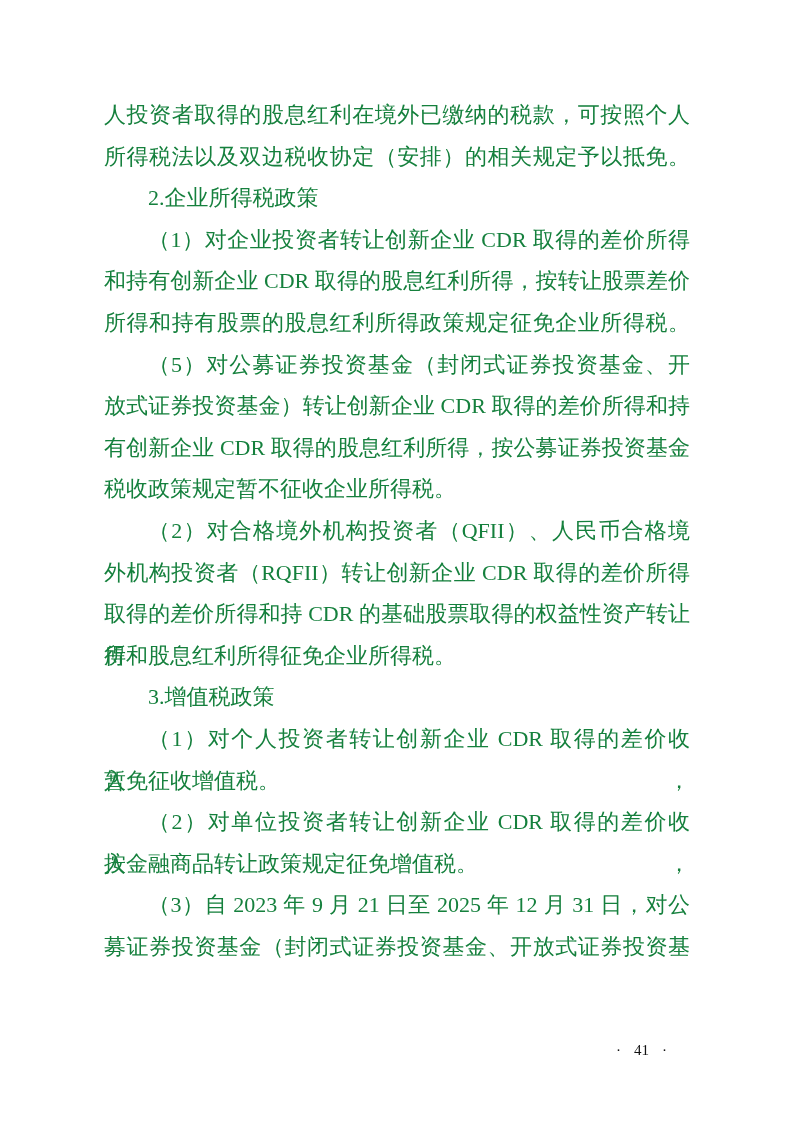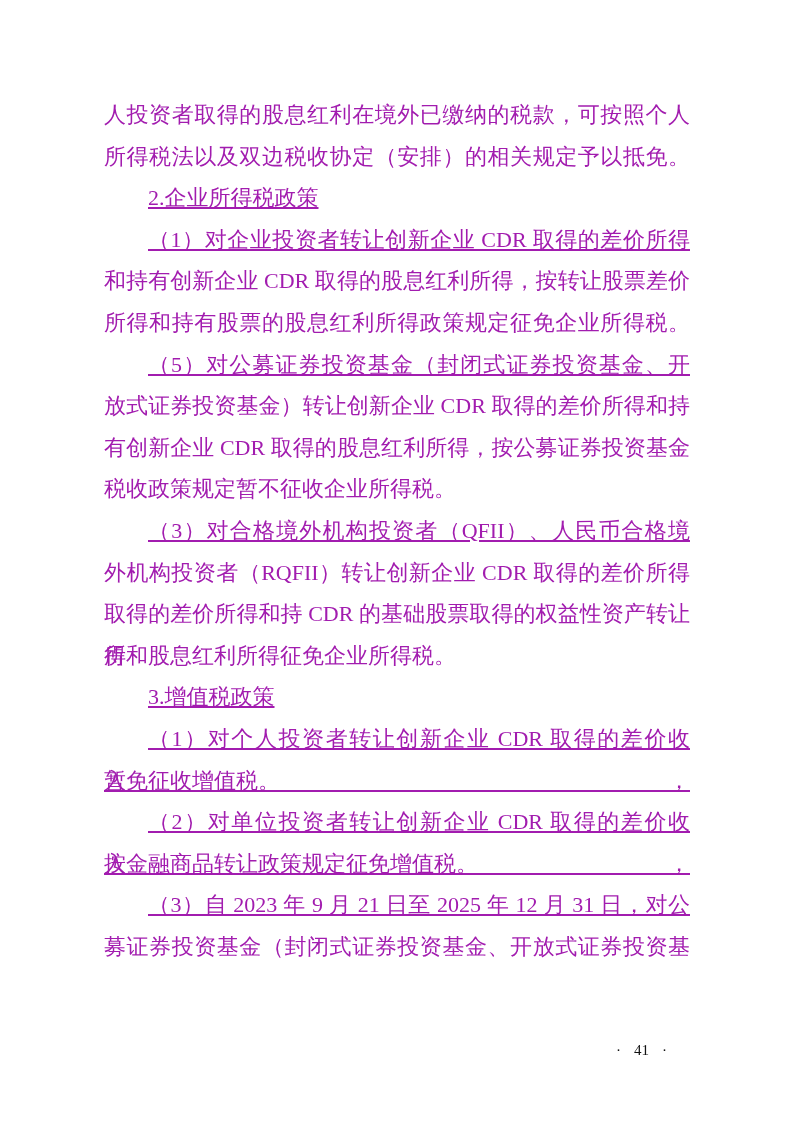--- a/index.html
+++ b/index.html
@@ -23,28 +23,27 @@
     left: 104px;
     top: 94px;
     width: 586px;
   }
   .ln {
     font-size: 22px;
     line-height: 41.6px;
     height: 41.6px;
     text-align: justify;
     text-align-last: justify;
-    color: #a21caf;
+    color: #15803d;
   }
   .ln.end {
     text-align-last: left;
   }
   .ln.ind {
     text-indent: 2em;
-    text-decoration: underline;
   }
   .footer {
     position: absolute;
     left: 616px;
     top: 1040px;
     display: flex;
     align-items: center;
     gap: 13px;
     font-size: 15px;
     line-height: 20px;
@@ -60,21 +59,21 @@
     <div class="ln">人投资者取得的股息红利在境外已缴纳的税款，可按照个人</div>
     <div class="ln">所得税法以及双边税收协定（安排）的相关规定予以抵免。</div>
     <div class="ln ind end">2.企业所得税政策</div>
     <div class="ln ind">（1）对企业投资者转让创新企业 CDR 取得的差价所得</div>
     <div class="ln">和持有创新企业 CDR 取得的股息红利所得，按转让股票差价</div>
     <div class="ln">所得和持有股票的股息红利所得政策规定征免企业所得税。</div>
     <div class="ln ind">（5）对公募证券投资基金（封闭式证券投资基金、开</div>
     <div class="ln">放式证券投资基金）转让创新企业 CDR 取得的差价所得和持</div>
     <div class="ln">有创新企业 CDR 取得的股息红利所得，按公募证券投资基金</div>
     <div class="ln end">税收政策规定暂不征收企业所得税。</div>
-    <div class="ln ind">（3）对合格境外机构投资者（QFII）、人民币合格境</div>
+    <div class="ln ind">（2）对合格境外机构投资者（QFII）、人民币合格境</div>
     <div class="ln">外机构投资者（RQFII）转让创新企业 CDR 取得的差价所得</div>
     <div class="ln">取得的差价所得和持 CDR 的基础股票取得的权益性资产转让所</div>
     <div class="ln end">得和股息红利所得征免企业所得税。</div>
     <div class="ln ind end">3.增值税政策</div>
     <div class="ln ind">（1）对个人投资者转让创新企业 CDR 取得的差价收入，</div>
     <div class="ln end">暂免征收增值税。</div>
     <div class="ln ind">（2）对单位投资者转让创新企业 CDR 取得的差价收入，</div>
     <div class="ln end">按金融商品转让政策规定征免增值税。</div>
     <div class="ln ind">（3）自 2023 年 9 月 21 日至 2025 年 12 月 31 日，对公</div>
     <div class="ln">募证券投资基金（封闭式证券投资基金、开放式证券投资基</div>

